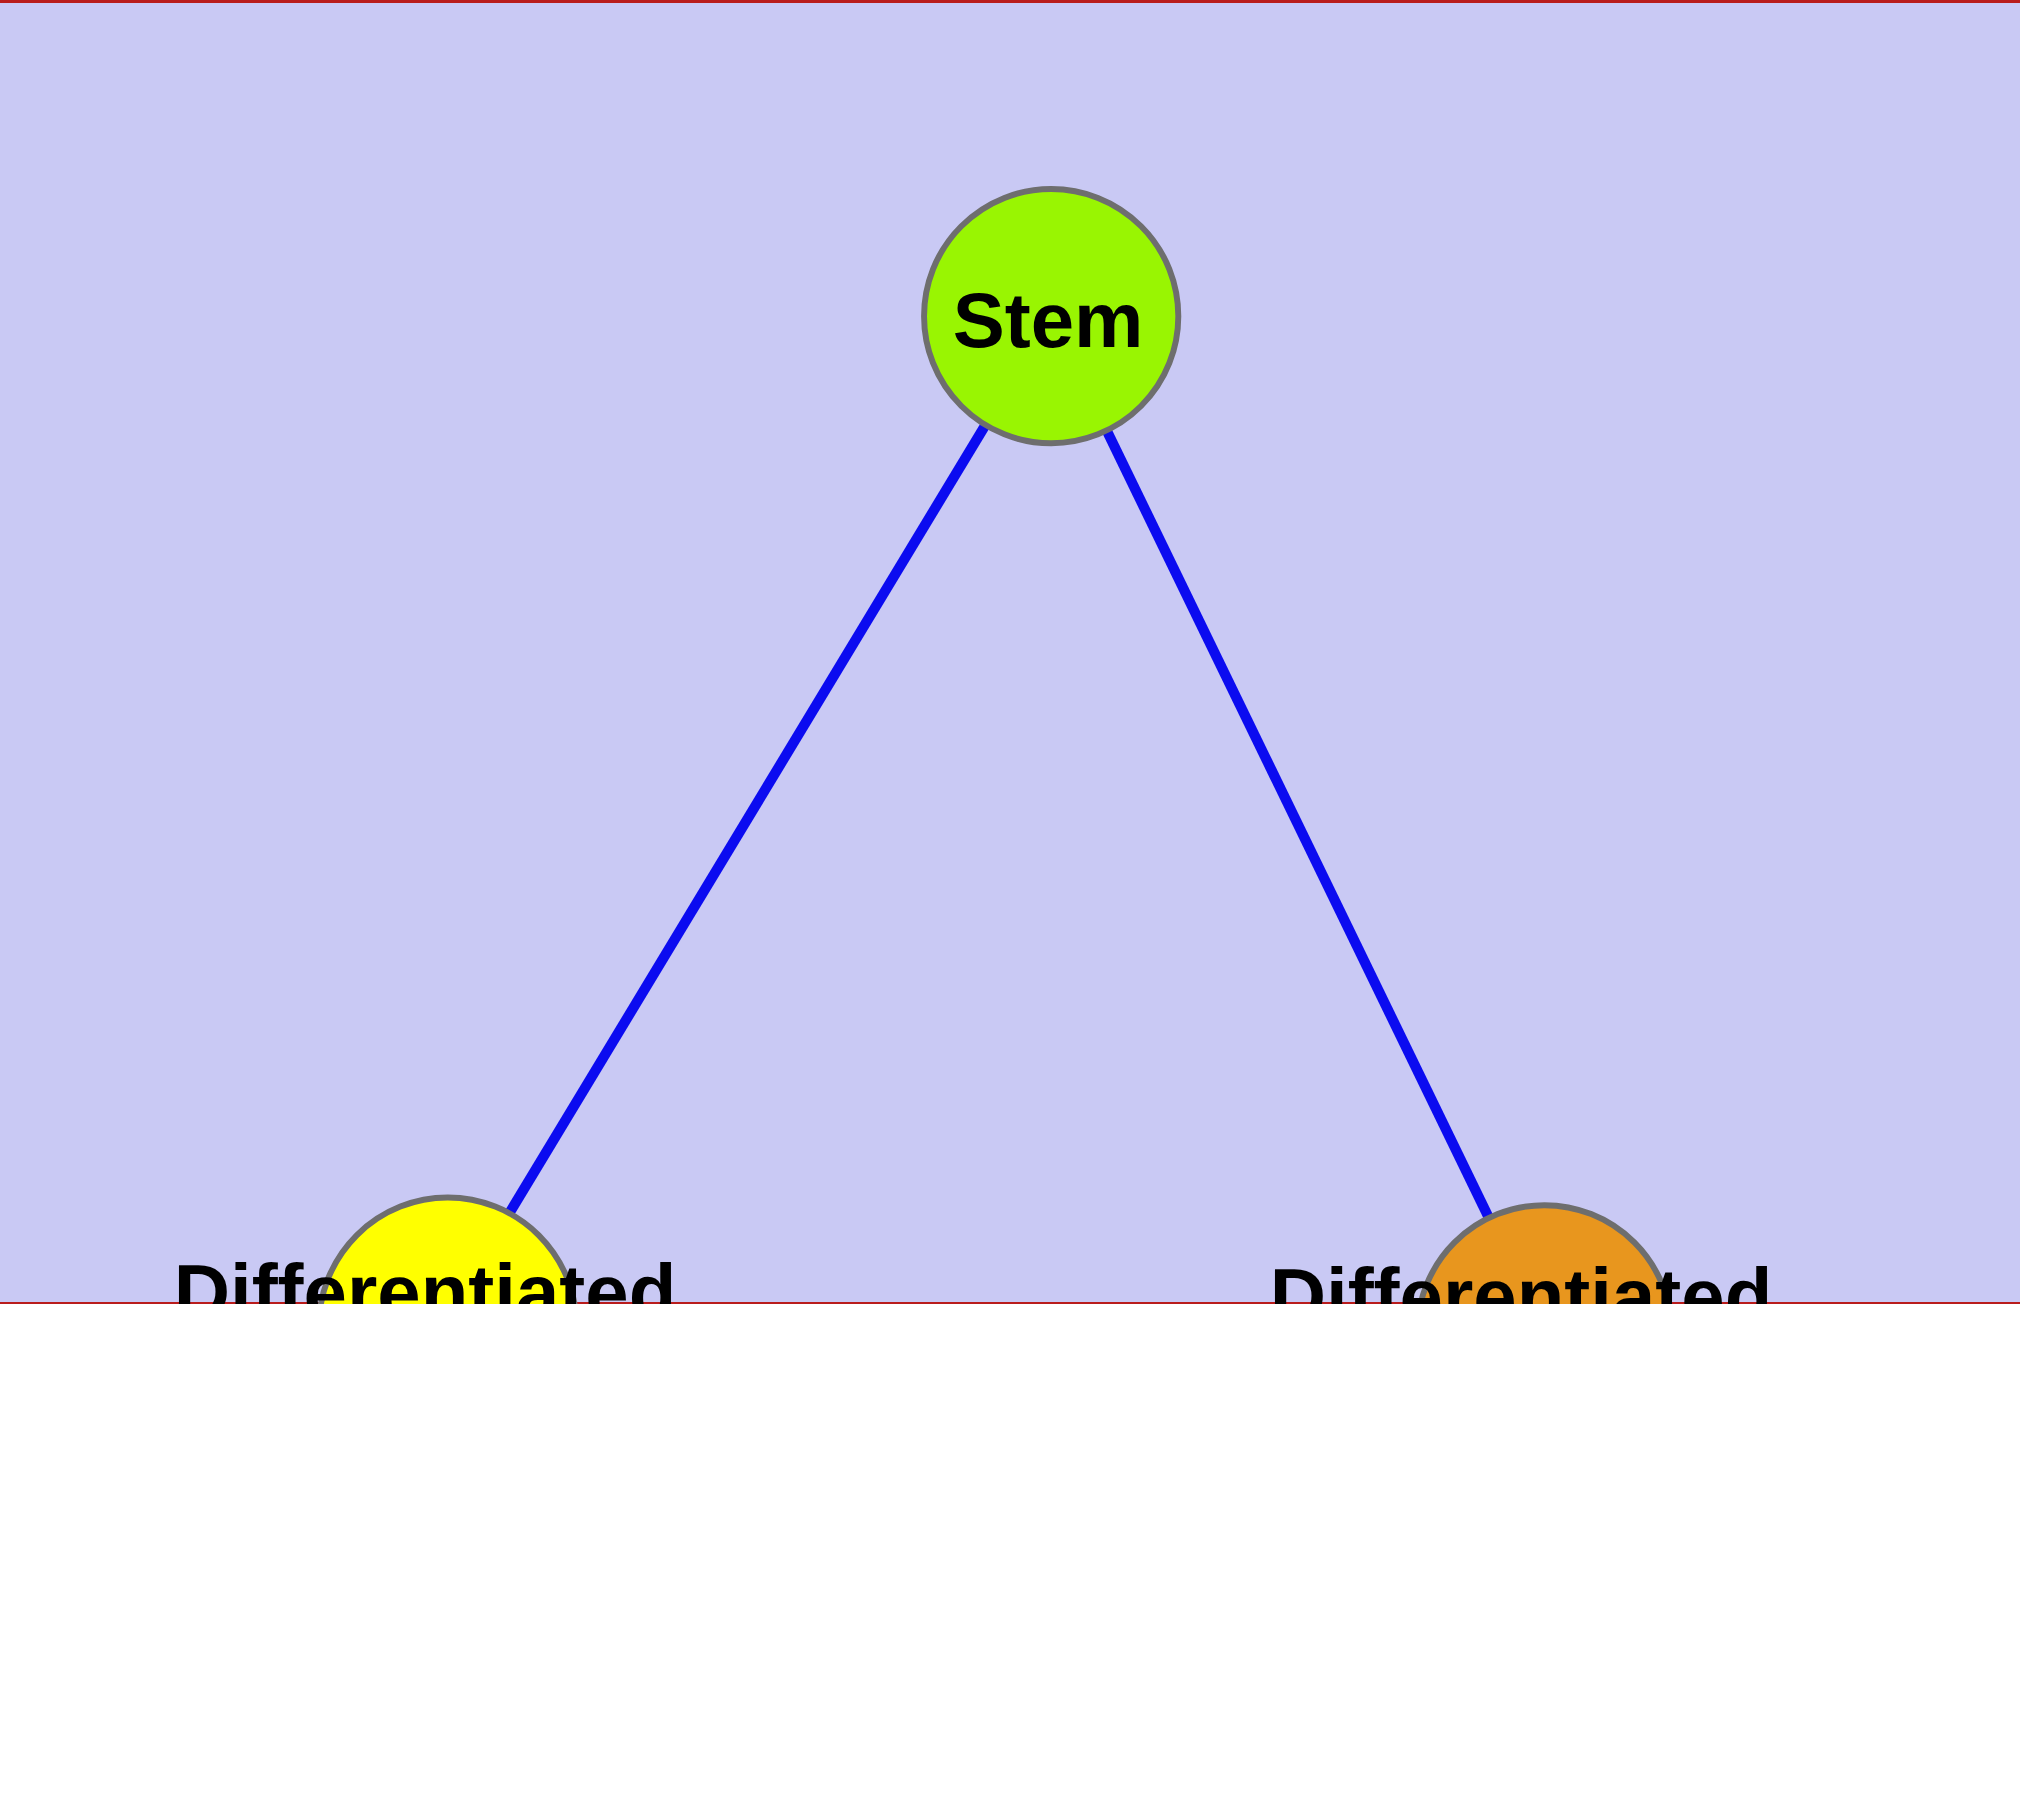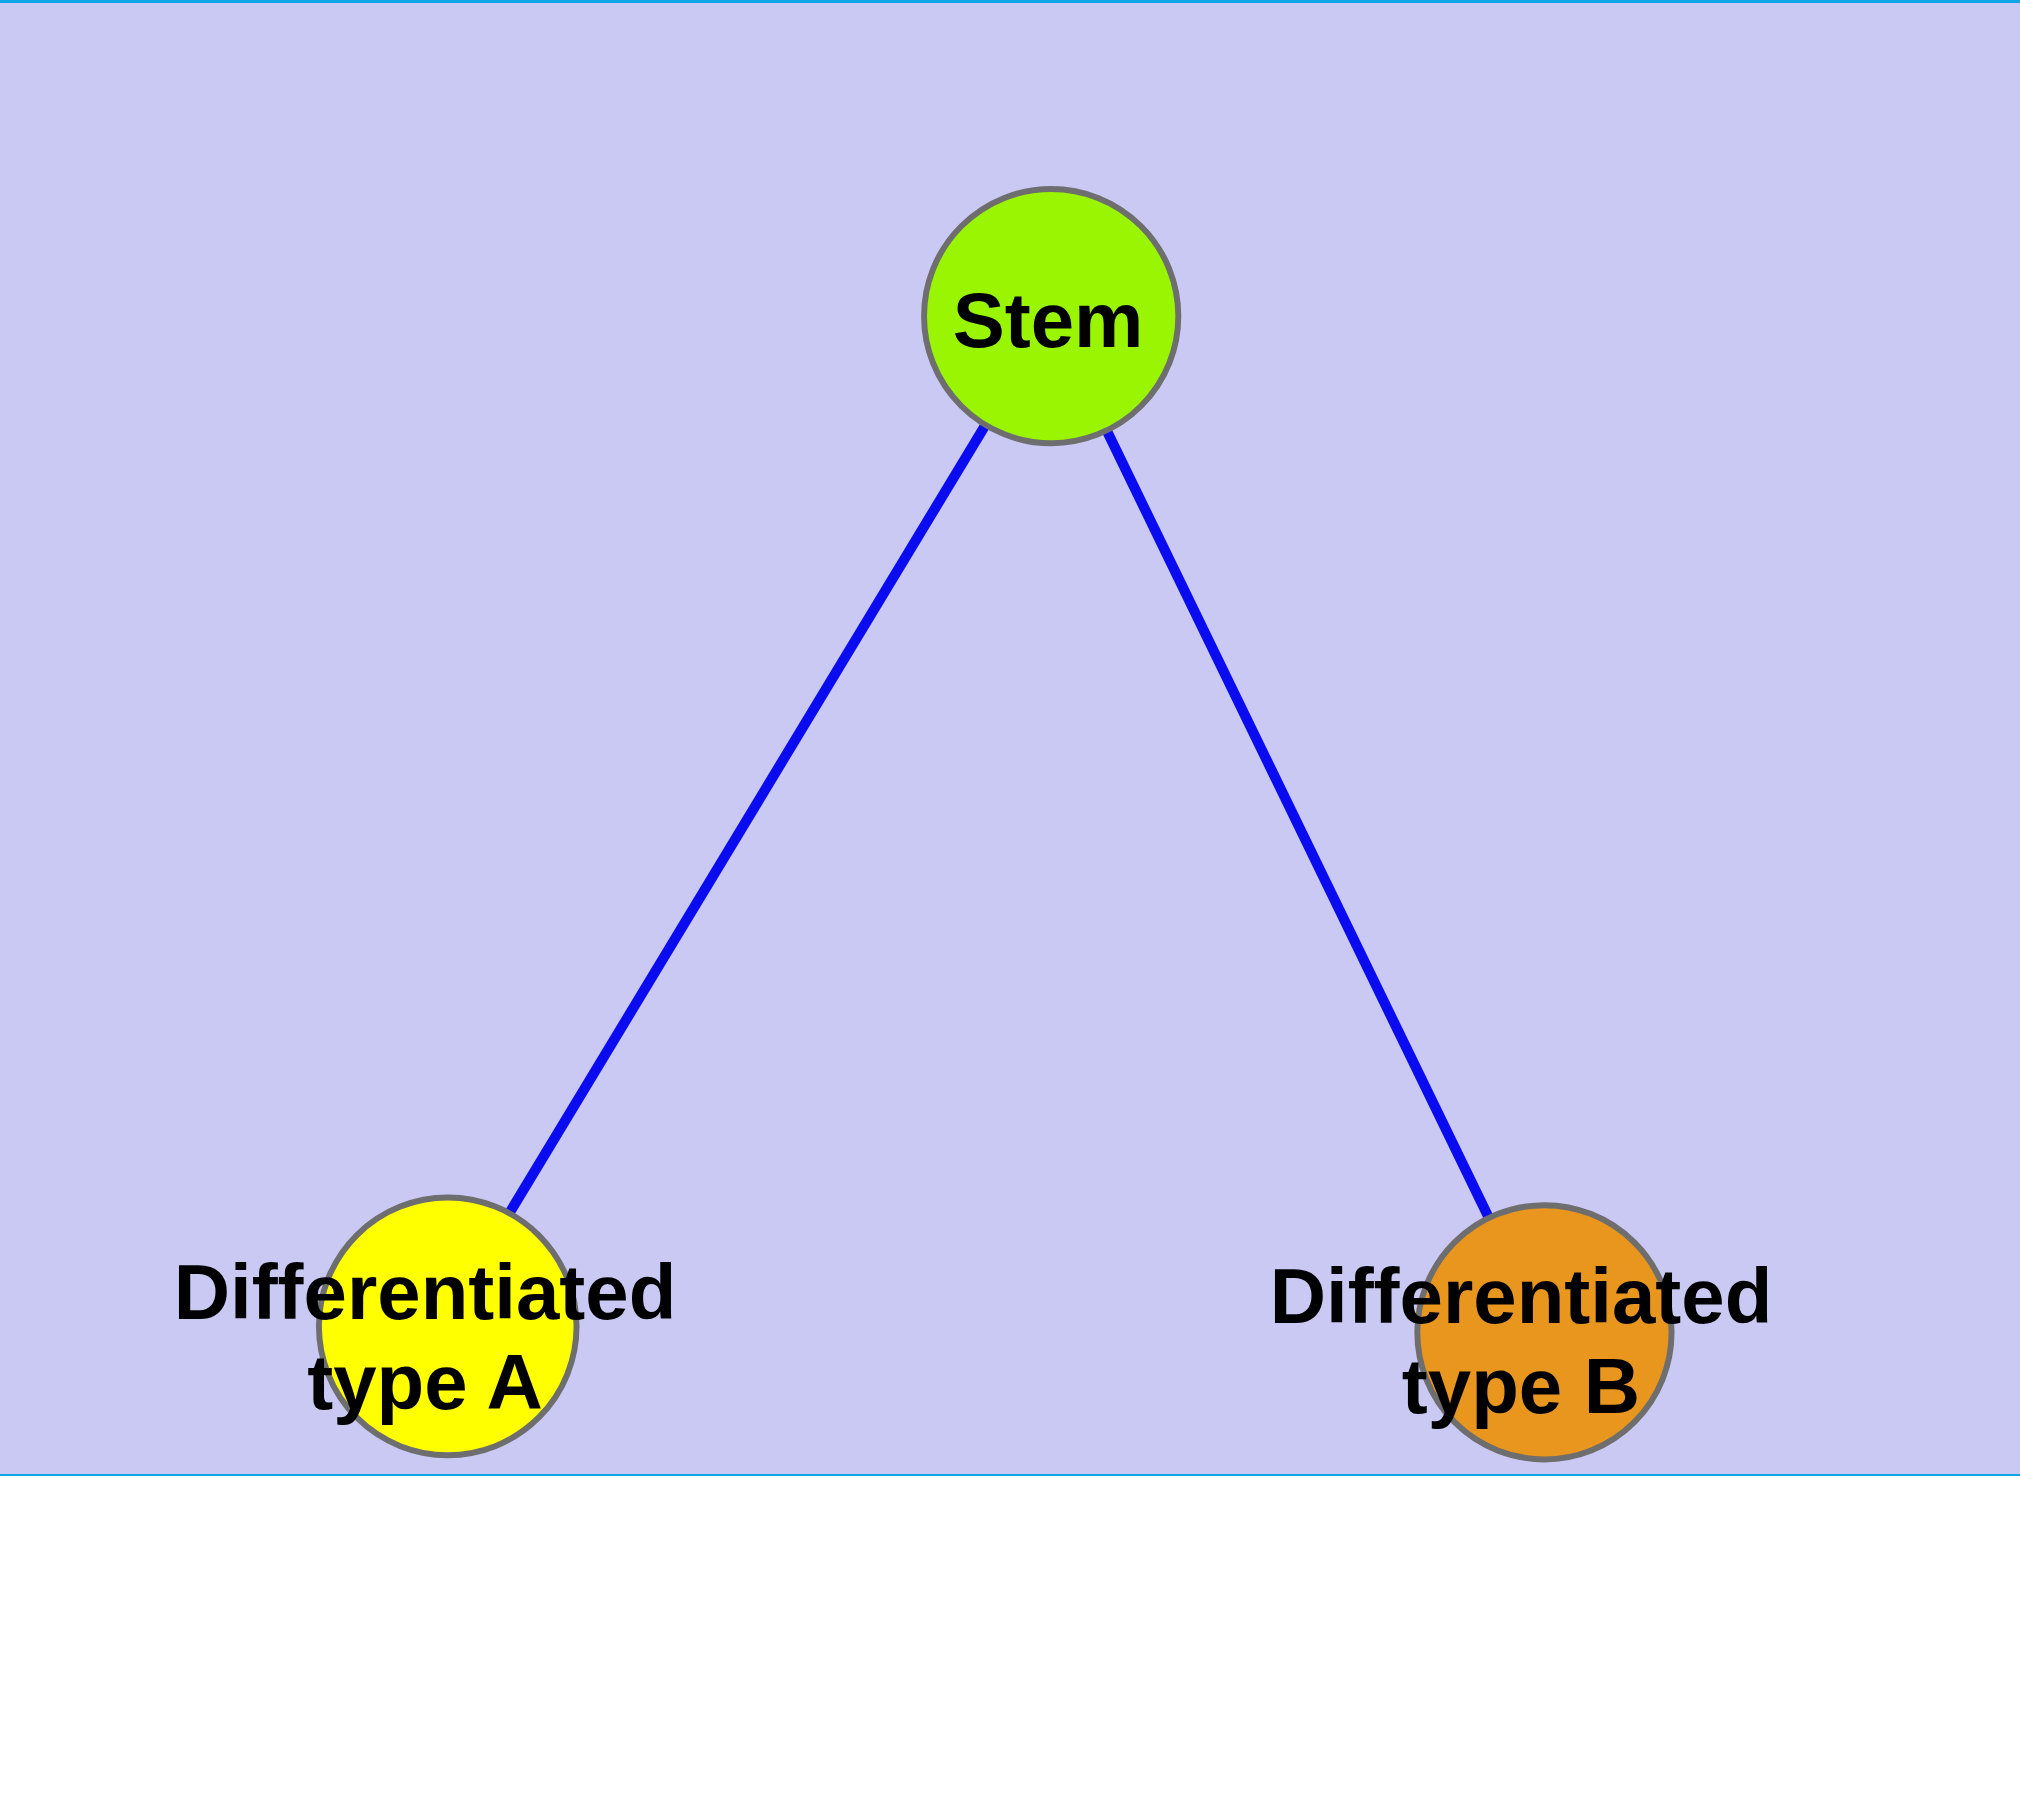--- a/index.html
+++ b/index.html
@@ -4,22 +4,22 @@
 <style>
   html, body {
     margin: 0;
     padding: 0;
     background: #ffffff;
     font-family: "Liberation Sans", sans-serif;
   }
   #screenshot {
     position: relative;
     width: 2021px;
-    height: 1476px;
-    background: #0ea5e9;
+    height: 1304px;
+    background: #b91c1c;
     overflow: hidden;
   }
   .canvas-bg {
     position: absolute;
     left: 0;
     right: 0;
     top: 2.5px;
     bottom: 2.5px;
   }
   #graph-svg {

